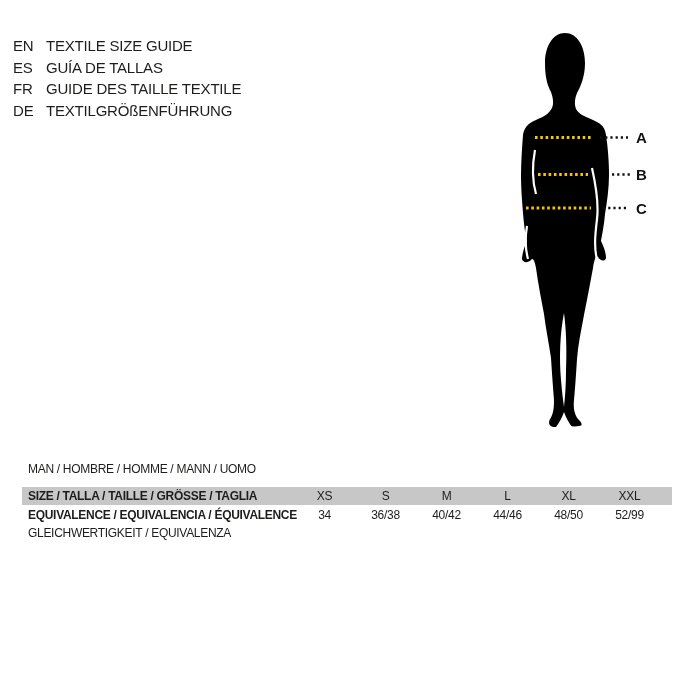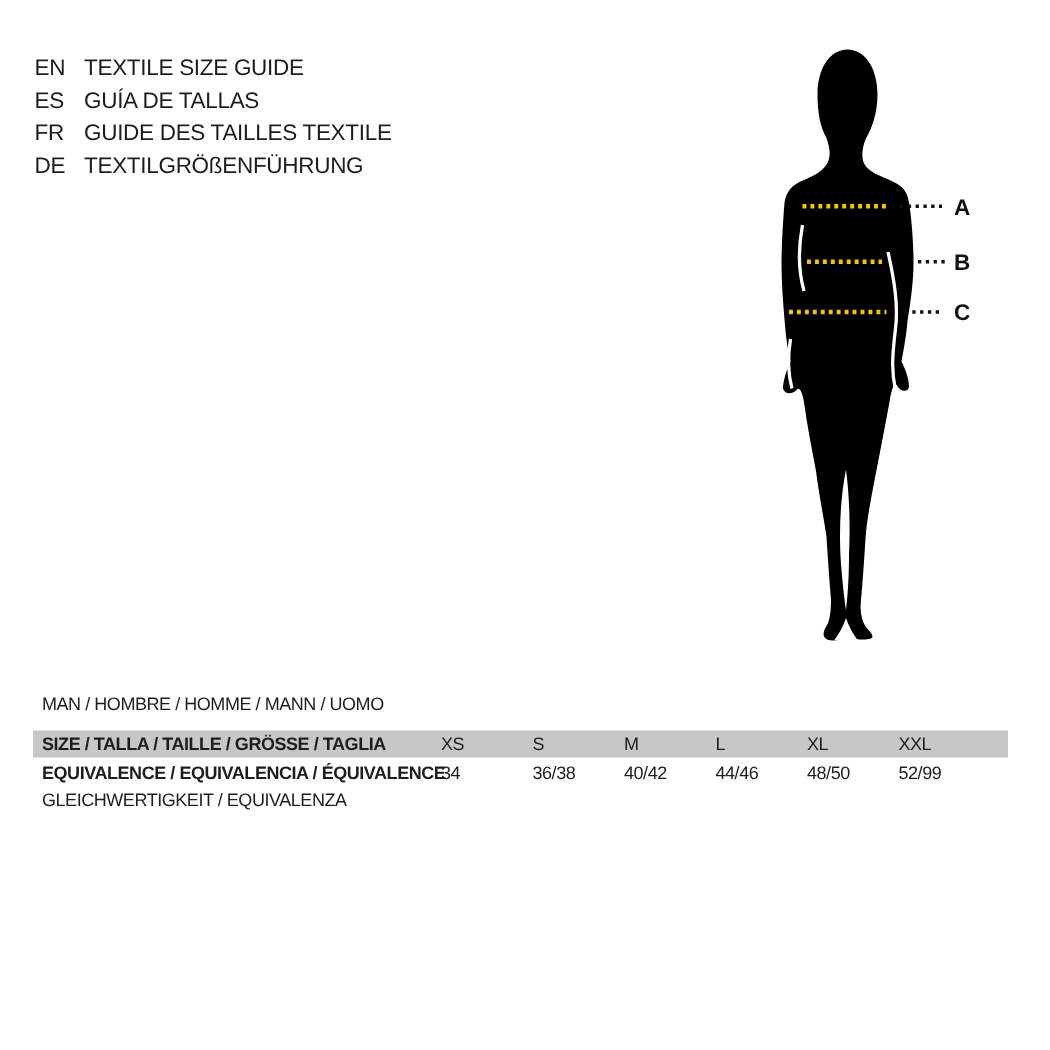--- a/index.html
+++ b/index.html
@@ -1,53 +1,53 @@
 <!DOCTYPE html>
 <html><head>
 <meta charset="utf-8">
 <style>
   html,body{margin:0;padding:0;background:#ffffff;}
   #canvas{
     position:relative;width:700px;height:700px;background:#ffffff;
     font-family:"Liberation Sans",sans-serif;color:#1d1d1b;overflow:hidden;
   }
   
-  .lang-block{position:absolute;left:23px;top:35px;}
+  .lang-block{position:absolute;left:13px;top:35px;}
   .lang-row{display:flex;line-height:21.7px;font-size:15px;letter-spacing:-0.2px;white-space:nowrap;}
   .lang-code{width:33px;flex:0 0 33px;}
   
   .figure-wrap{position:absolute;left:480px;top:20px;width:200px;height:420px;}
   .figure-wrap svg{display:block;width:200px;height:420px;}
   
   .size-section{position:absolute;left:22px;top:461px;width:650px;font-size:12px;letter-spacing:-0.3px;}
   .man-heading{padding-left:6px;line-height:16px;margin-bottom:10px;white-space:nowrap;}
   .grid-row{display:grid;grid-template-columns:272px repeat(6,61px);align-items:center;}
   .grid-row .label{padding-left:6px;white-space:nowrap;font-weight:bold;}
-  .grid-row .col{text-align:left;white-space:nowrap;}
+  .grid-row .col{text-align:center;white-space:nowrap;}
   .header-row{background:#c7c7c7;height:18px;}
   .values-row{margin-top:2px;height:16px;}
   .line3-row{margin-top:2px;height:16px;line-height:16px;padding-left:6px;white-space:nowrap;}
 </style>
 </head>
 <body>
 
 <div id="canvas">
 
   <div class="lang-block">
     <div class="lang-row">
       <span class="lang-code">EN</span>
       <span class="lang-label">TEXTILE SIZE GUIDE</span>
     </div>
     <div class="lang-row">
       <span class="lang-code">ES</span>
       <span class="lang-label">GUÍA DE TALLAS</span>
     </div>
     <div class="lang-row">
       <span class="lang-code">FR</span>
-      <span class="lang-label">GUIDE DES TAILLES TEXTILE</span>
+      <span class="lang-label">GUIDE DES TAILLE TEXTILE</span>
     </div>
     <div class="lang-row">
       <span class="lang-code">DE</span>
       <span class="lang-label">TEXTILGRÖßENFÜHRUNG</span>
     </div>
   </div>
 
   <div class="figure-wrap">
     <svg viewBox="0 0 200 420" xmlns="http://www.w3.org/2000/svg">
 

